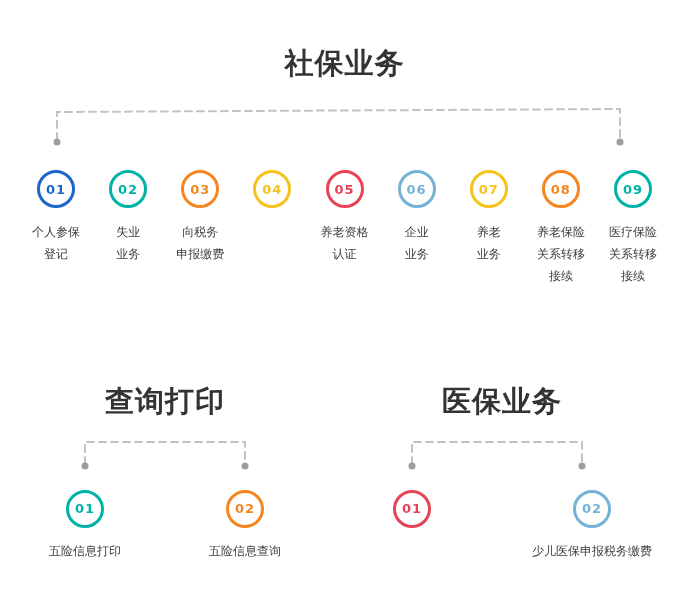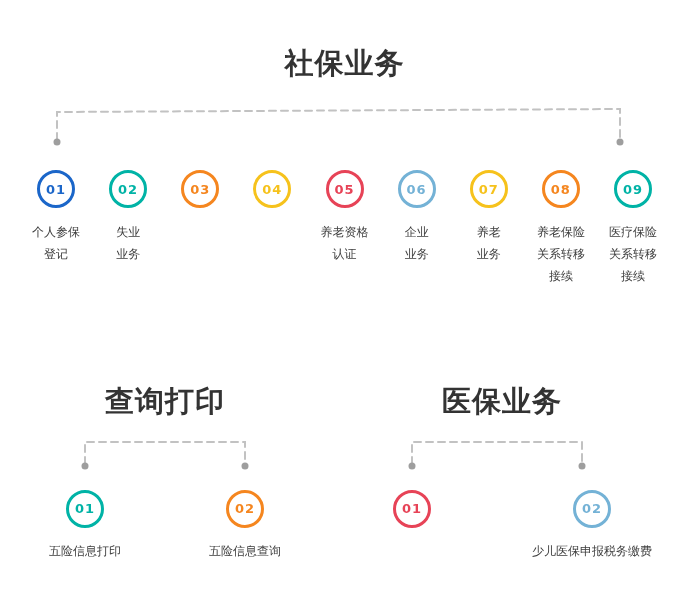--- a/index.html
+++ b/index.html
@@ -101,20 +101,22 @@
         <div class="label">个人参保
 登记</div>
       </div>
       <div class="item">
         <div class="badge" style="border-color: rgb(0, 179, 166); color: rgb(0, 179, 166);">02</div>
         <div class="label">失业
 业务</div>
       </div>
       <div class="item">
         <div class="badge" style="border-color: rgb(245, 134, 31); color: rgb(245, 134, 31);">03</div>
+        <div class="label">向税务
+申报缴费</div>
       </div>
       <div class="item">
         <div class="badge" style="border-color: rgb(246, 194, 28); color: rgb(246, 194, 28);">04</div>
       </div>
       <div class="item">
         <div class="badge" style="border-color: rgb(231, 67, 87); color: rgb(231, 67, 87);">05</div>
         <div class="label">养老资格
 认证</div>
       </div>
       <div class="item">

